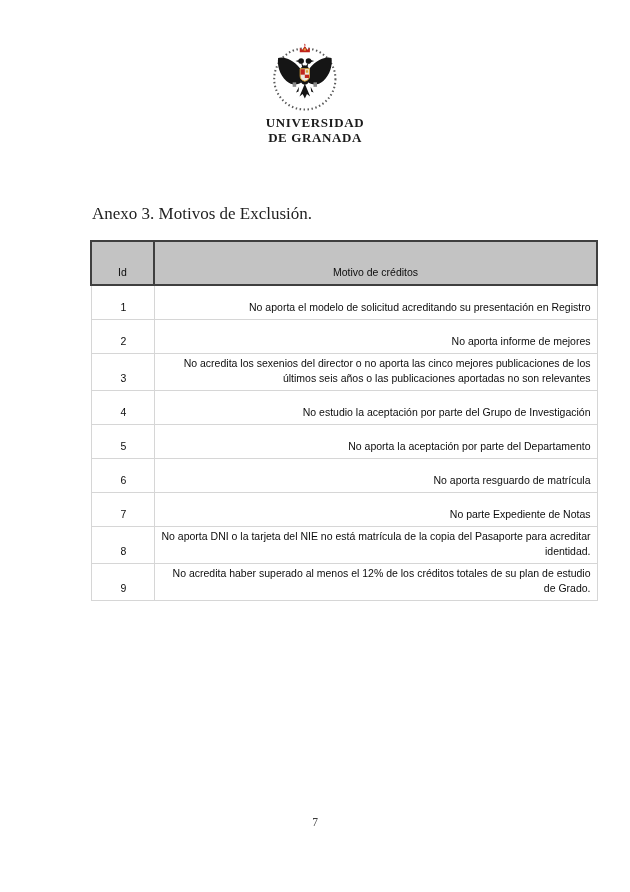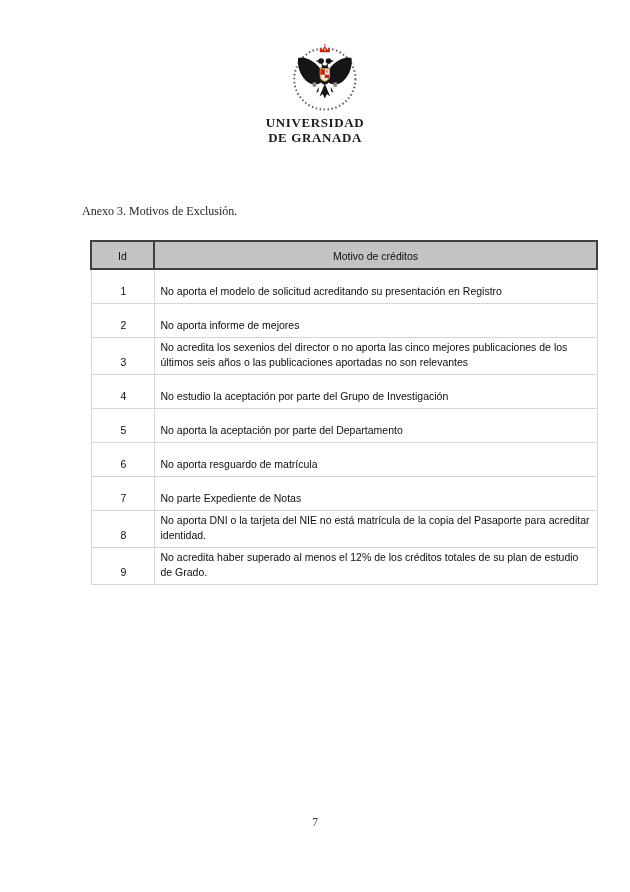--- a/index.html
+++ b/index.html
@@ -16,73 +16,74 @@
   }
 
   
   .logo {
     position: absolute;
     top: 42px;
     left: 50%;
     transform: translateX(-50%);
     display: flex;
     flex-direction: column;
-    align-items: flex-end;
+    align-items: flex-start;
   }
   .crest { display: block; }
   .wordmark {
     margin-top: 3px;
     font-family: "Liberation Serif", serif;
     font-weight: bold;
     font-size: 13px;
     line-height: 15px;
     letter-spacing: 0.6px;
     color: #1c1c1c;
     text-align: center;
     white-space: nowrap;
   }
 
   
   .doc-title {
     position: absolute;
-    left: 82px;
+    left: 92px;
     top: 204px;
     font-family: "Liberation Serif", serif;
-    font-size: 12px;
+    font-size: 17px;
     color: #1f1f1f;
   }
 
   
   table.exclusion {
     position: absolute;
     left: 90px;
     top: 240px;
     width: 508px;
     border-collapse: collapse;
     table-layout: fixed;
     font-size: 10.5px;
     line-height: 15px;
     color: #0d0d0d;
   }
   table.exclusion col.c-id { width: 63px; }
   table.exclusion th {
     background: var(--header_bg, #c3c3c3);
     border: 2px solid var(--header_border, #3f3f3f);
-    height: 28px;
+    height: 44px;
     font-weight: normal;
     text-align: center;
     vertical-align: bottom;
     padding: 2px 4px 4px 4px;
   }
   table.exclusion td {
     border: 1px solid var(--cell_border, #d6d6d6);
     height: 34px;
     vertical-align: bottom;
     padding: 2px 6px 4px 6px;
     background: #ffffff;
+    text-align: right;
   }
   table.exclusion td.id-cell { text-align: center; padding-right: 4px; }
 
   
   .page-number {
     position: absolute;
     top: 816px;
     left: 0;
     width: 100%;
     text-align: center;

